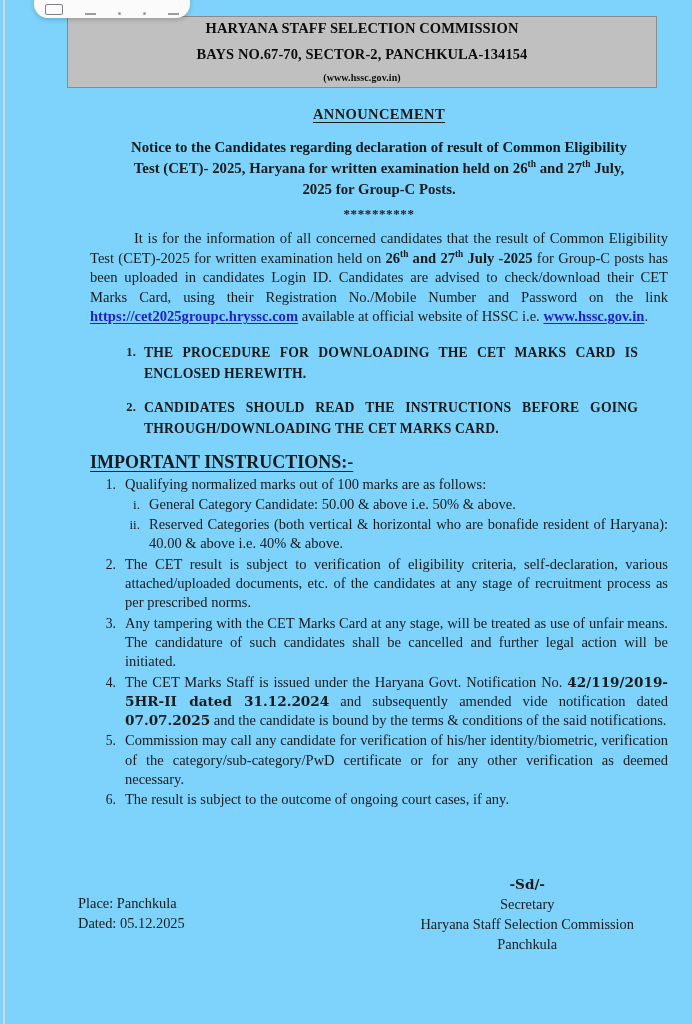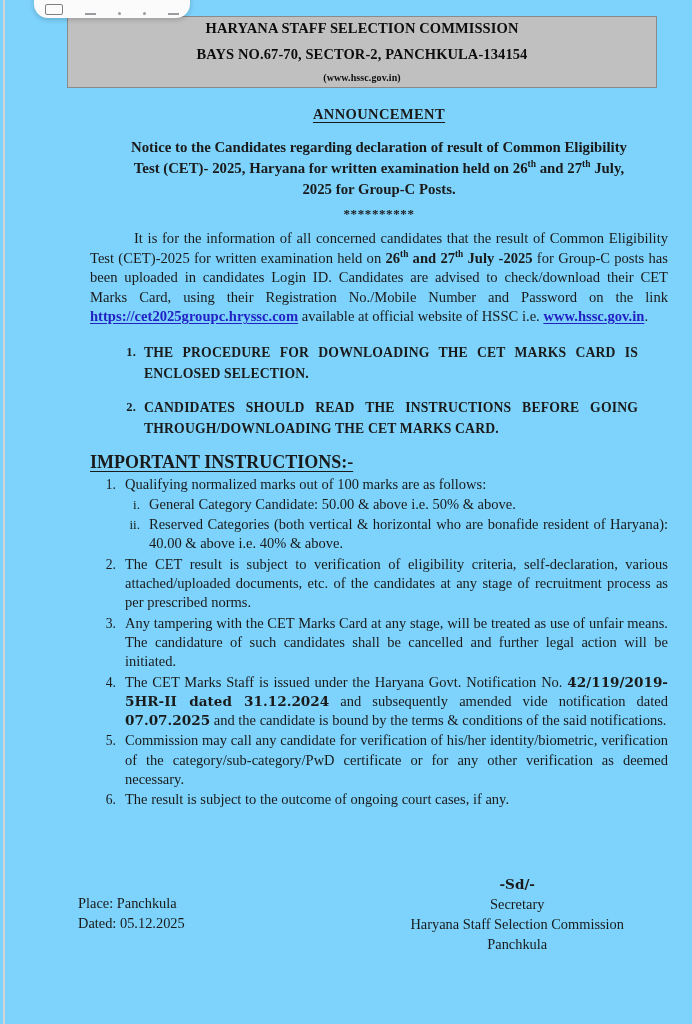--- a/index.html
+++ b/index.html
@@ -231,21 +231,21 @@
     margin: 0 30px 0 78px;
     display: flex;
     justify-content: space-between;
     align-items: flex-start;
   }
   #place-dated { font-size: 14.4px; line-height: 20px; }
   #signature {
     text-align: center;
     font-size: 14.4px;
     line-height: 20px;
-    margin-right: 38px;
+    margin-right: 28px;
     margin-top: -19px;
   }
   #sd-mark {
     font-weight: bold;
     font-size: 13.6px;
     font-family: "DejaVu Serif", "Liberation Serif", serif;
   }
 </style>
 </head>
 <body>
@@ -269,21 +269,21 @@
         <span>Notice to the Candidates regarding declaration of result of Common Eligibility Test (CET)- 2025, Haryana for written examination held on 26</span><sup>th</sup><span> and 27</span><sup>th</sup><span> July, 2025 for Group-C Posts.</span>
       </div>
 
       <div id="asterisk-line">**********</div>
 
       <p id="intro-paragraph"><span>It is for the information of all concerned candidates that the result of Common Eligibility Test (CET)-2025 for written examination held on </span><span class="b">26</span><sup class="b">th</sup><span class="b"> and 27</span><sup class="b">th</sup><span class="b"> July -2025</span><span> for Group-C posts has been uploaded in candidates Login ID. Candidates are advised to check/download their CET Marks Card, using their Registration No./Mobile Number and Password on the link </span><a href="#" class="lnk">https://cet2025groupc.hryssc.com</a><span> available at official website of HSSC i.e. </span><a href="#" class="lnk">www.hssc.gov.in</a><span>.</span></p>
 
       <div id="caps-points">
         <div class="caps-item">
           <span class="caps-num">1.</span>
-          <span class="caps-text j">THE PROCEDURE FOR DOWNLOADING THE CET MARKS CARD IS ENCLOSED SELECTION.</span>
+          <span class="caps-text j">THE PROCEDURE FOR DOWNLOADING THE CET MARKS CARD IS ENCLOSED HEREWITH.</span>
         </div>
         <div class="caps-item">
           <span class="caps-num">2.</span>
           <span class="caps-text j">CANDIDATES SHOULD READ THE INSTRUCTIONS BEFORE GOING THROUGH/DOWNLOADING THE CET MARKS CARD.</span>
         </div>
       </div>
 
       <div id="instructions-heading">IMPORTANT INSTRUCTIONS:-</div>
 
       <div id="instructions-list">

